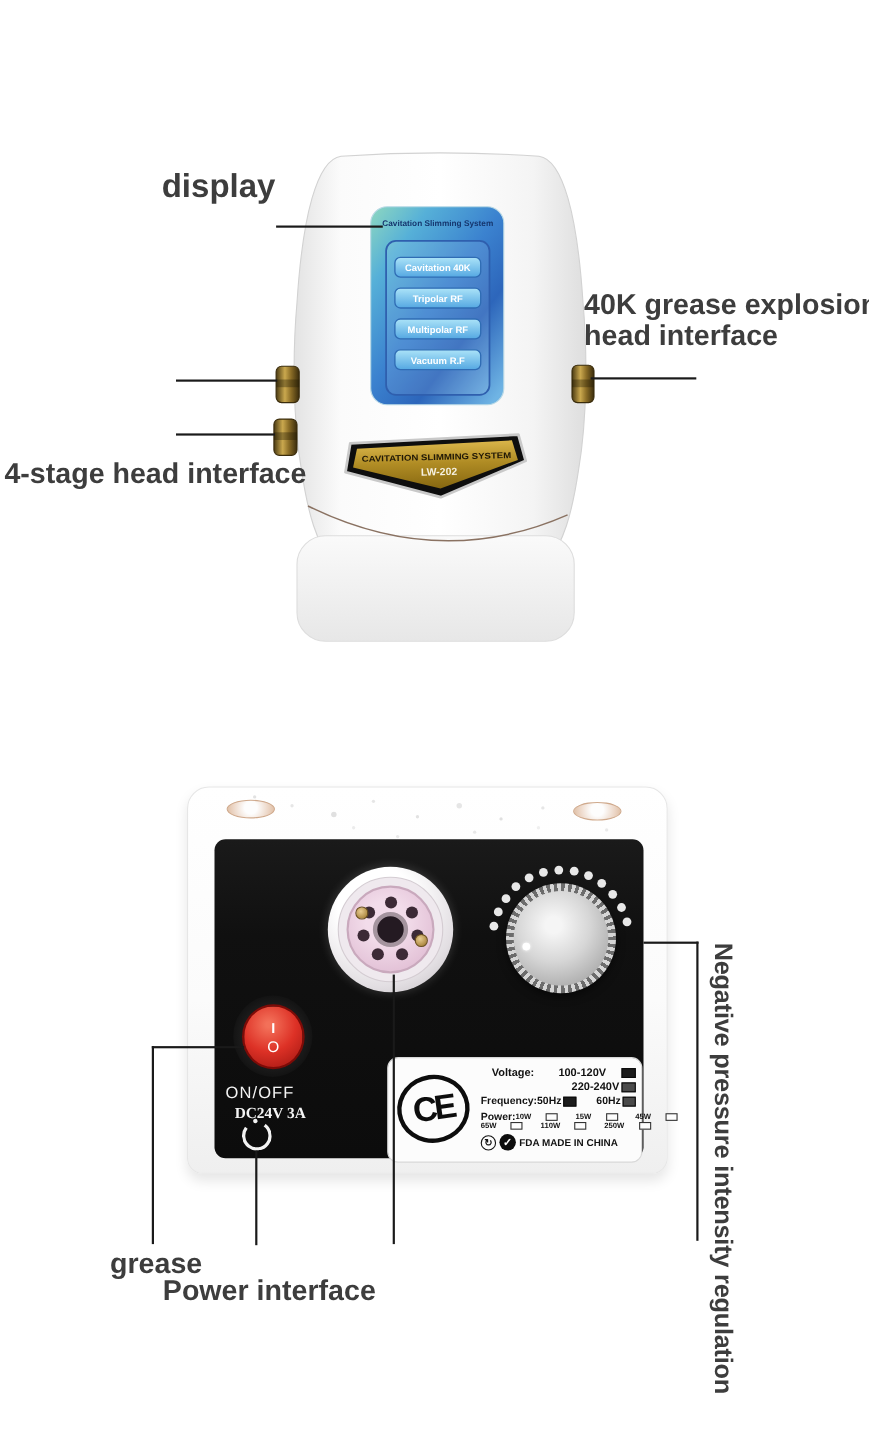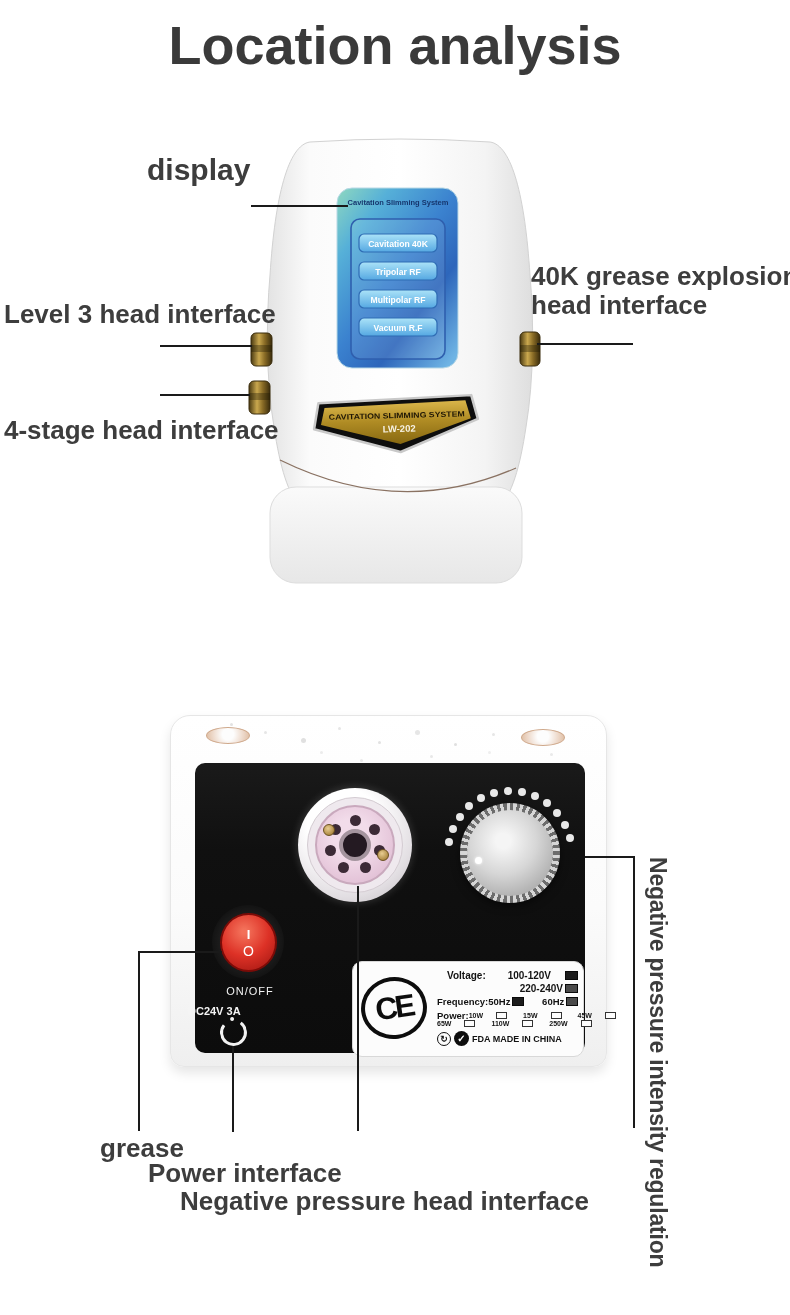--- a/index.html
+++ b/index.html
@@ -90,22 +90,22 @@
     background:radial-gradient(circle, #1e1e1e 50%, #040404 100%);
   }
   .switch-red {
     left:220px; top:913px; width:57px; height:59px; border-radius:50%;
     background:radial-gradient(circle at 42% 30%, #f37059 5%, #dd3126 50%, #a31712 95%);
     border:2px solid #7c0b07;
     display:flex; flex-direction:column; align-items:center; justify-content:center; gap:3px;
   }
   .sw-i { color:#fff; font-size:13px; font-weight:700; line-height:1; }
   .sw-o { color:#fff; font-size:14px; line-height:1; }
-  .onoff { left:205px; top:985px; width:90px; text-align:center; color:#f4f4f4; font-size:11px; letter-spacing:1px; }
-  .dcspec { left:188px; top:1005px; width:90px; text-align:left; color:#f4f4f4; font-size:11px; font-weight:700; }
+  .onoff { left:205px; top:985px; width:90px; text-align:left; color:#f4f4f4; font-size:15px; letter-spacing:1px; }
+  .dcspec { left:188px; top:1005px; width:90px; text-align:right; color:#f4f4f4; font-size:14px; font-weight:700;font-family:Liberation Serif, serif; }
   .dc-jack {
     left:220px; top:1019px; width:27px; height:27px; border-radius:50%;
     border:3px solid #f2f2f2; border-top-color:transparent; transform:rotate(-8deg);
   }
   .dc-jack::after {
     content:""; position:absolute; left:9px; top:-5px; width:4px; height:4px;
     border-radius:50%; background:#f2f2f2;
   }
   
   .ce-plate {
@@ -142,21 +142,20 @@
     left:644px; top:857px; writing-mode:vertical-rl;
     font-size:23px; font-weight:600; color:#3d3d3d; letter-spacing:-0.2px; white-space:nowrap;
   }
   .bottom-lbl { font-size:26px; font-weight:600; color:#3d3d3d; white-space:nowrap; }
 </style>
 </head>
 <body>
 
 <div id="canvas">
 
-  <div class="abs page-title">Location analysis</div>
 
   <svg class="abs" style="left:240px; top:135px;" width="340" height="475" viewBox="0 0 340 475">
     <defs>
       <linearGradient id="bodyG" x1="0" y1="0" x2="1" y2="0">
         <stop offset="0" stop-color="#e3e3e3"></stop>
           <stop offset="0.16" stop-color="#fbfbfb"></stop>
         <stop offset="0.5" stop-color="#ffffff"></stop>
           <stop offset="0.82" stop-color="#f4f4f4"></stop>
         <stop offset="1" stop-color="#dedede"></stop>
       </linearGradient>
@@ -228,21 +227,20 @@
     </g>
     <g>
       <rect x="280" y="197" width="20" height="34" rx="5" fill="url(#brassG)" stroke="#3a2c0c"></rect>
       <rect x="280" y="210" width="20" height="7" fill="rgba(30,22,4,0.35)"></rect>
     </g>
   </svg>
 
   <div class="abs callout display-lbl" style="left:147px; top:153px;text-align:right;">display</div>
   <div class="abs ann-line h-line" style="left:251px; top:205px; width:97px;"></div>
 
-  <div class="abs callout" style="left:4px; top:300px;">Level 3 head interface</div>
   <div class="abs ann-line h-line" style="left:160px; top:345px; width:92px;"></div>
 
   <div class="abs callout" style="left:4px; top:416px;">4-stage head interface</div>
   <div class="abs ann-line h-line" style="left:160px; top:394px; width:90px;"></div>
 
   <div class="abs callout" style="left:531px; top:262px;">
     <div>40K grease explosion</div>
     <div>head interface</div>
   </div>
   <div class="abs ann-line h-line" style="left:537px; top:343px; width:96px;"></div>
@@ -343,16 +341,15 @@
 
   <div class="abs ann-line h-line" style="left:138px; top:951px; width:84px;"></div>
   <div class="abs ann-line v-line" style="left:138px; top:951px; height:180px;"></div>
   <div class="abs ann-line v-line" style="left:232px; top:1046px; height:86px;"></div>
   <div class="abs ann-line v-line" style="left:357px; top:886px; height:245px;"></div>
   <div class="abs ann-line h-line" style="left:585px; top:856px; width:50px;"></div>
   <div class="abs ann-line v-line" style="left:633px; top:856px; height:272px;"></div>
 
   <div class="abs bottom-lbl" style="left:100px; top:1133px;">grease</div>
   <div class="abs bottom-lbl" style="left:148px; top:1158px;">Power interface</div>
-  <div class="abs bottom-lbl" style="left:180px; top:1186px;">Negative pressure head interface</div>
   <div class="abs knob-vert-label">Negative pressure intensity regulation</div>
 
 </div>
 
 </body></html>

